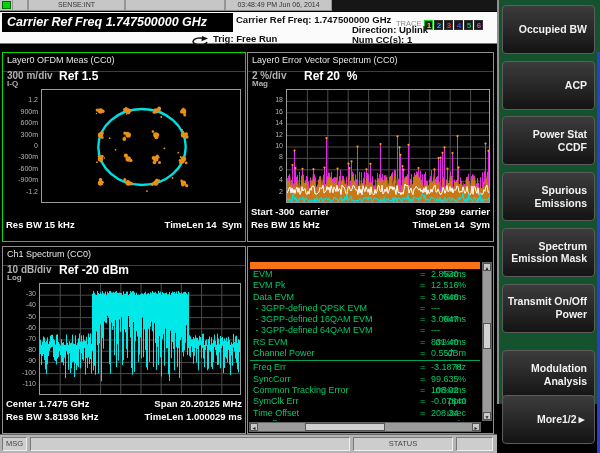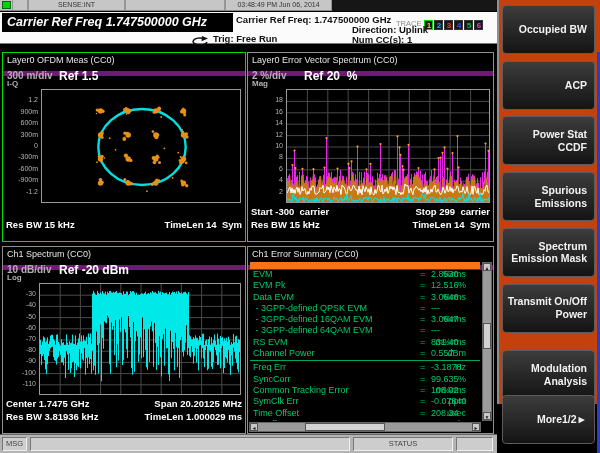--- a/index.html
+++ b/index.html
@@ -29,21 +29,21 @@
   .dir-line{position:absolute;left:352px;top:12px;font-size:9.5px;font-weight:bold;color:#0d0d0d;white-space:nowrap;}
   .numcc-line{position:absolute;left:352px;top:22px;font-size:9.5px;font-weight:bold;color:#0d0d0d;white-space:nowrap;}
 
   
   .main-area{position:absolute;left:0;top:45px;width:497px;height:389px;background:#020202;}
   .meas-panel{position:absolute;background:#000;}
   #panel-tl{left:2px;top:7px;width:244px;height:190px;border:1px solid #00dd00;}
   #panel-tr{left:247px;top:7px;width:247px;height:190px;border:1px solid #8f8f8f;}
   #panel-bl{left:2px;top:201px;width:244px;height:188px;border:1px solid #8f8f8f;}
   #panel-br{left:247px;top:201px;width:247px;height:188px;border:1px solid #8f8f8f;}
-  .panel-header{position:absolute;left:0;top:0;right:0;height:13px;border-bottom:5px solid #701a75;
+  .panel-header{position:absolute;left:0;top:0;right:0;height:13px;border-bottom:1px solid #701a75;
                 color:#e6e6e6;font-size:9px;padding:2px 0 16px 4px;white-space:nowrap;overflow:hidden;}
   .scale-label{position:absolute;left:4px;top:17px;font-size:10px;font-weight:bold;color:#b0b0b0;white-space:nowrap;}
   .ref-label{position:absolute;left:56px;top:16px;font-size:12px;font-weight:bold;color:#fff;white-space:pre;}
   .axis-label{position:absolute;left:4px;top:26px;font-size:8px;font-weight:bold;color:#b0b0b0;}
   .yticks{position:absolute;left:0;top:0;width:40px;height:100%;}
   .ytick{position:absolute;left:0;text-align:right;font-size:7px;color:#b4b4b4;white-space:nowrap;}
   svg.plot{position:absolute;background:#000;border:1px solid #9a9a9a;}
   .xlabel-row,.footer-row{position:absolute;left:3px;right:3px;display:flex;justify-content:space-between;
                           font-size:9.5px;font-weight:bold;color:#fff;}
   .xlabel-row span,.footer-row span{white-space:pre;}
@@ -70,21 +70,21 @@
   .hscroll .sb-left{left:0;} .hscroll .sb-right{right:0;}
   .vthumb{position:absolute;left:0;top:38%;width:8px;height:26px;background:#d2d2d2;border:1px solid #555;}
   .hthumb{position:absolute;left:24%;top:0;width:80px;height:8px;background:#d2d2d2;border:1px solid #555;}
 
   
   .status-bar{position:absolute;left:0;top:434px;width:497px;height:19px;background:#b4b4b4;border-top:1px solid #666;}
   .sb-cell{position:absolute;top:2px;height:14px;background:#cdcdcd;border:1px solid;border-color:#777 #efefef #efefef #777;
            font-size:7.5px;color:#444;line-height:12px;padding:0 3px;white-space:nowrap;}
 
   
-  .menu{position:absolute;left:497px;top:0;width:103px;height:404px;background:#c2410c;border-left:2px solid #8f8f8f;}
+  .menu{position:absolute;left:497px;top:0;width:103px;height:404px;background:#14532d;border-left:2px solid #8f8f8f;}
   .menu-btn{position:absolute;left:3px;width:93px;height:49px;background:linear-gradient(#3c3c3c,#141414);
             border:1px solid #5c5c5c;border-radius:4px;color:#f2f2f2;font-size:10.5px;font-weight:bold;
             display:flex;align-items:center;justify-content:flex-end;text-align:right;
             padding:0 7px 0 2px;white-space:pre-line;line-height:1.2;}
   .menu-edge{position:absolute;right:0;top:52px;width:3px;height:401px;background:#2840c8;}
 </style>
 </head>
 <body>
 
 <div class="screen">
@@ -740,21 +740,20 @@
         <span>Center 1.7475 GHz</span>
         <span>Span 20.20125 MHz</span>
       </div>
       <div class="footer-row">
         <span>Res BW 3.81936 kHz</span>
         <span>TimeLen 1.000029 ms</span>
       </div>
     </div>
 
     <div class="meas-panel" id="panel-br">
-      <div class="panel-header">Ch1 Error Summary (CC0)</div>
       <div class="es-rows">
           <div class="es-row">
             <span class="es-label">EVM</span>
             <span class="es-eq">=</span>
             <span class="es-val">2.8530</span>
             <span class="es-unit">%rms</span>
           </div>
           <div class="es-row">
             <span class="es-label">EVM Pk</span>
             <span class="es-eq">=</span>

